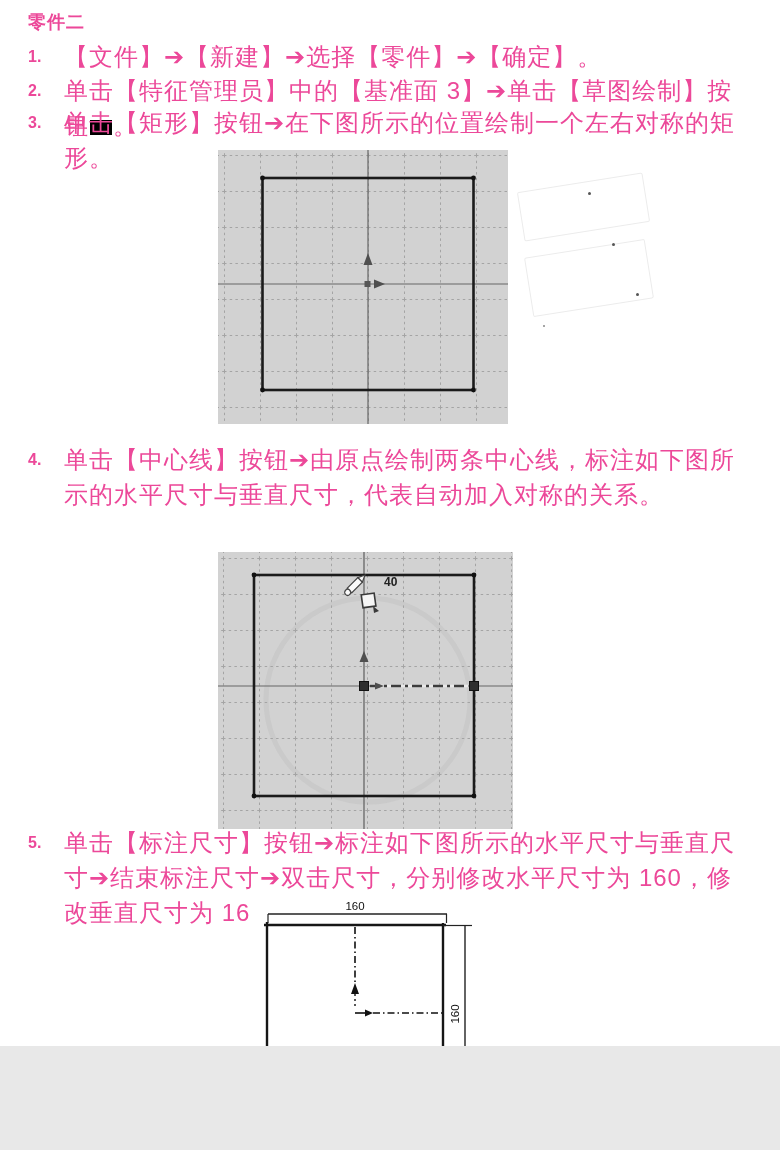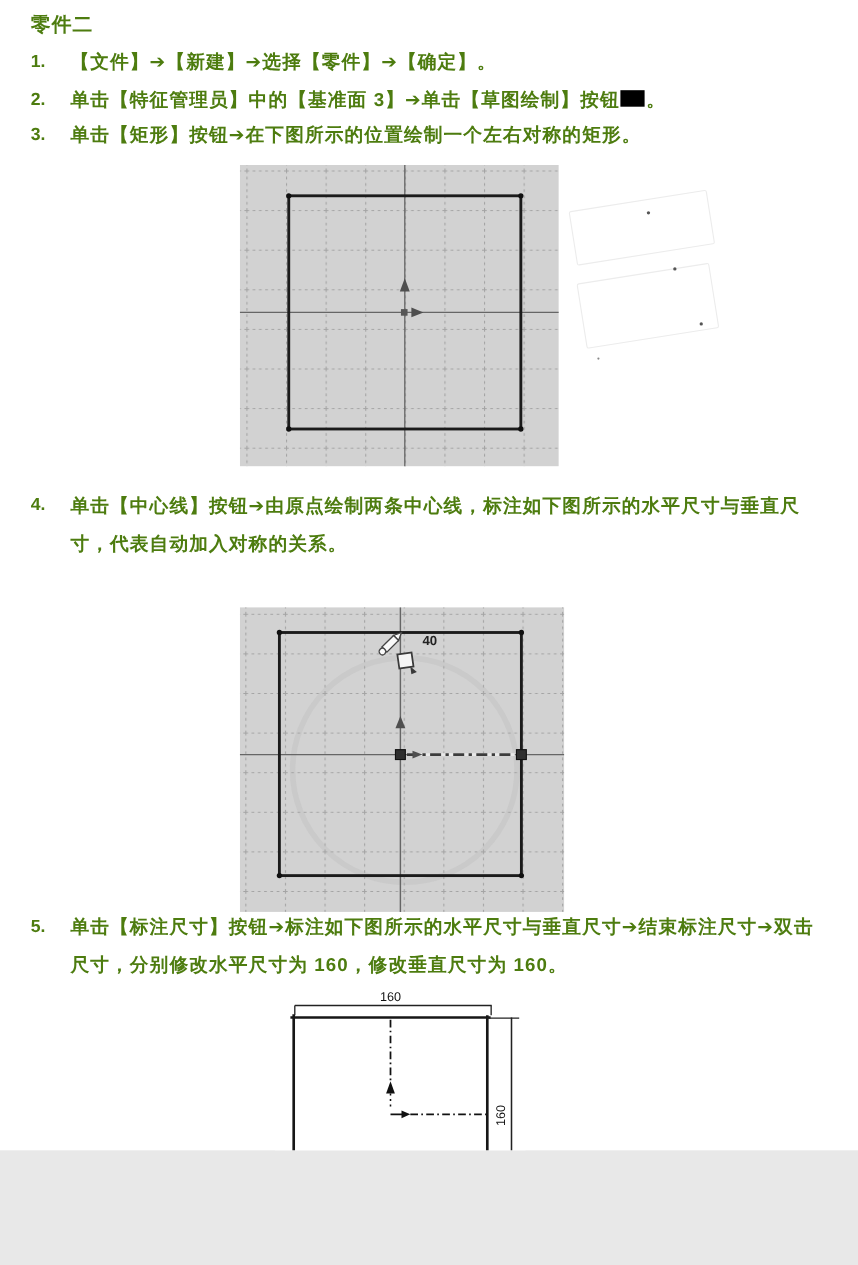--- a/index.html
+++ b/index.html
@@ -1,38 +1,38 @@
 <!DOCTYPE html>
 <html><head>
 <meta charset="utf-8">
 <style>
   html,body{margin:0;padding:0;background:#e8e8e8;}
   .page{
     position:relative;
     width:780px;height:1046px;
     background:#ffffff;
     font-family:"Liberation Sans","DejaVu Sans",sans-serif;
-    color:#4d7c0f;
+    color:#ec4899;
     overflow:hidden;
   }
   .title{
     position:absolute;left:28px;top:10px;margin:0;
     font-size:18px;font-weight:bold;letter-spacing:1px;
   }
   .step{
     position:absolute;left:28px;width:716px;
     display:flex;align-items:flex-start;
   }
   .step .num{
     flex:none;width:36px;
     font-size:16px;font-weight:600;line-height:35px;
   }
   .step .txt{
     flex:1;max-width:676px;
-    font-size:17px;font-weight:700;line-height:35px;letter-spacing:1px;
+    font-size:24px;font-weight:400;line-height:35px;letter-spacing:1px;
   }
   .blackbox{
     display:inline-block;width:22px;height:15px;
     background:#000;vertical-align:-1px;margin:0 1px;
   }
   .figure{position:absolute;}
   .figure svg{display:block;}
   .ghost{
     position:absolute;border:1px solid #ececec;
     transform:rotate(-9deg);border-radius:2px;

